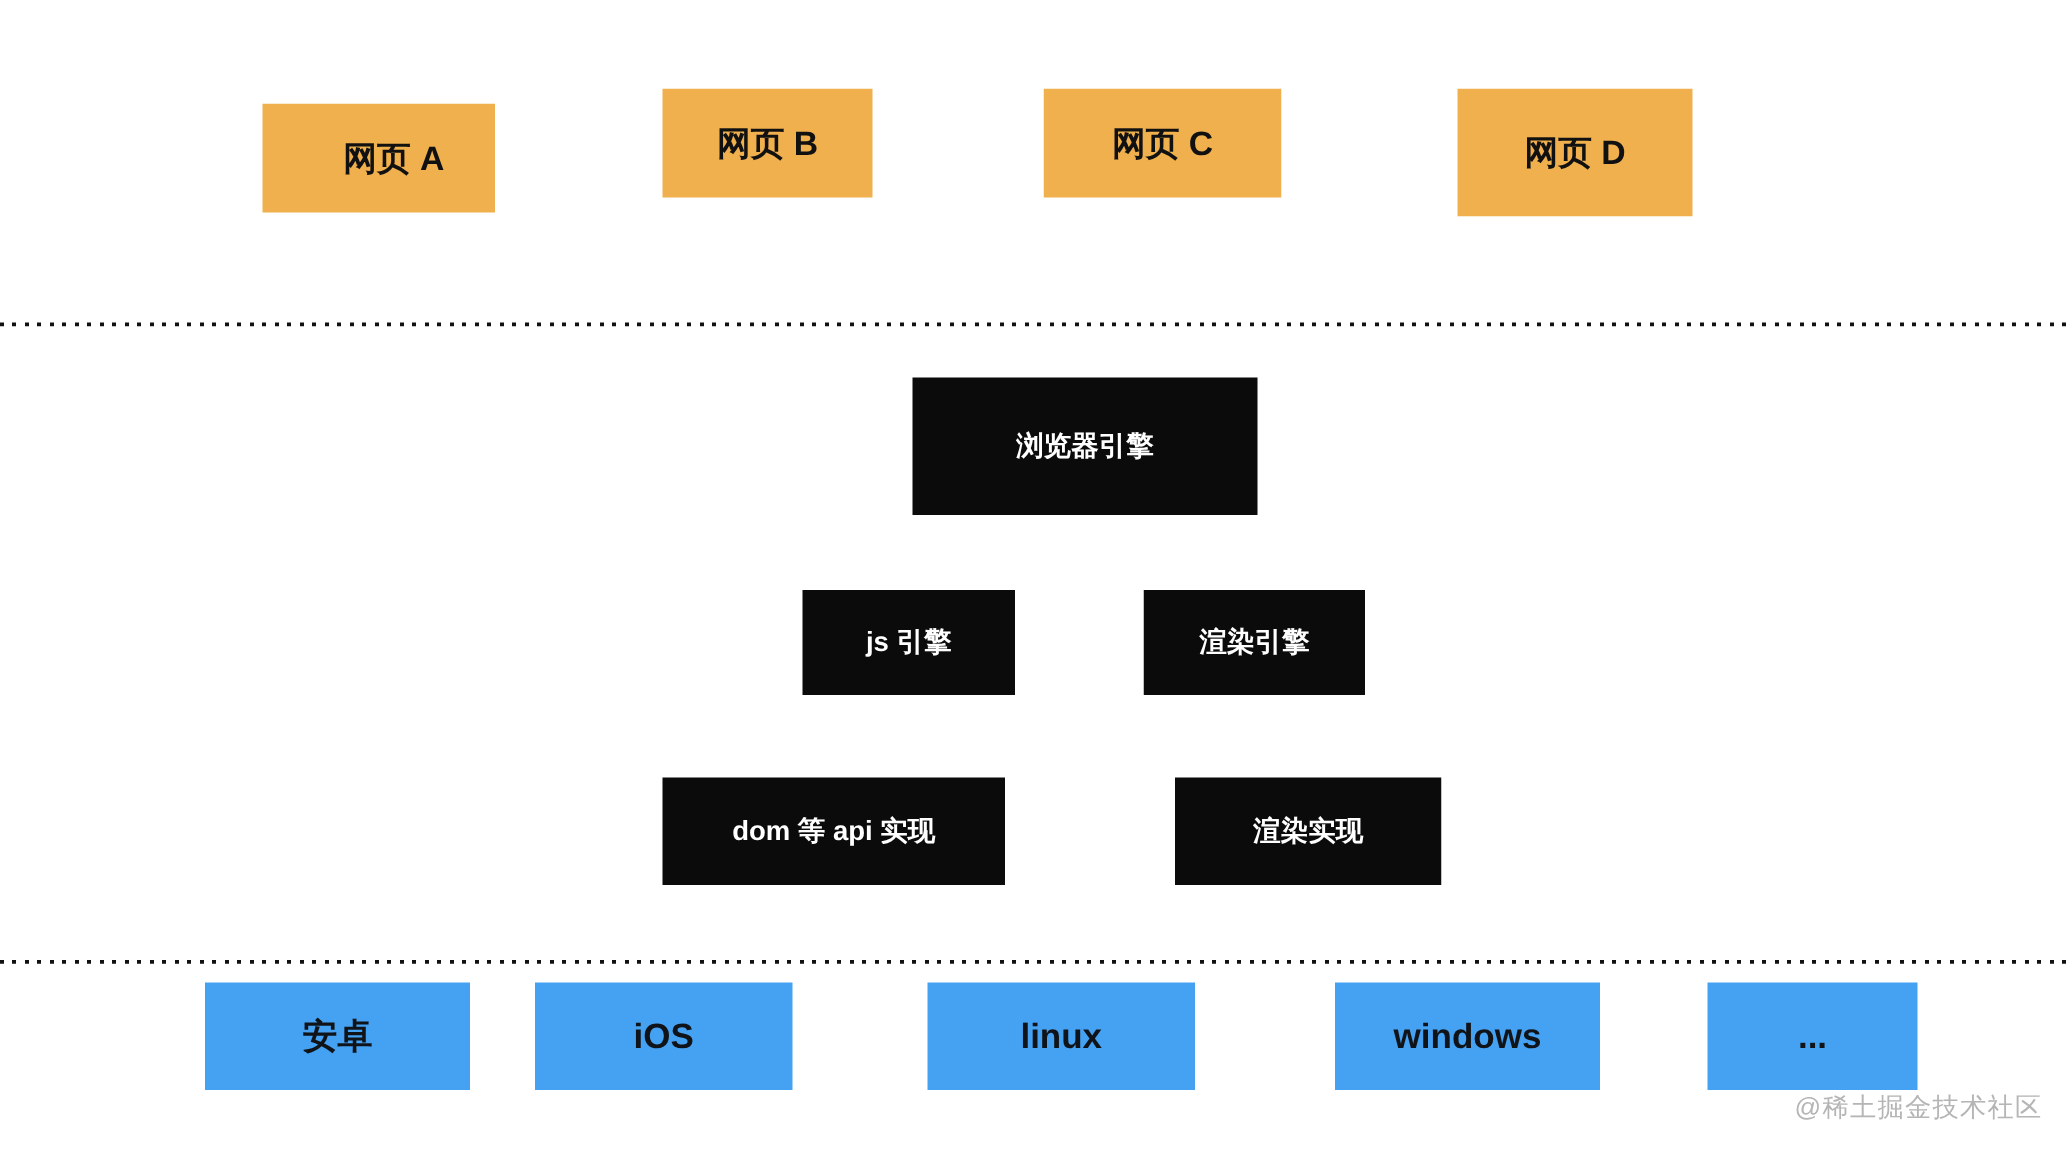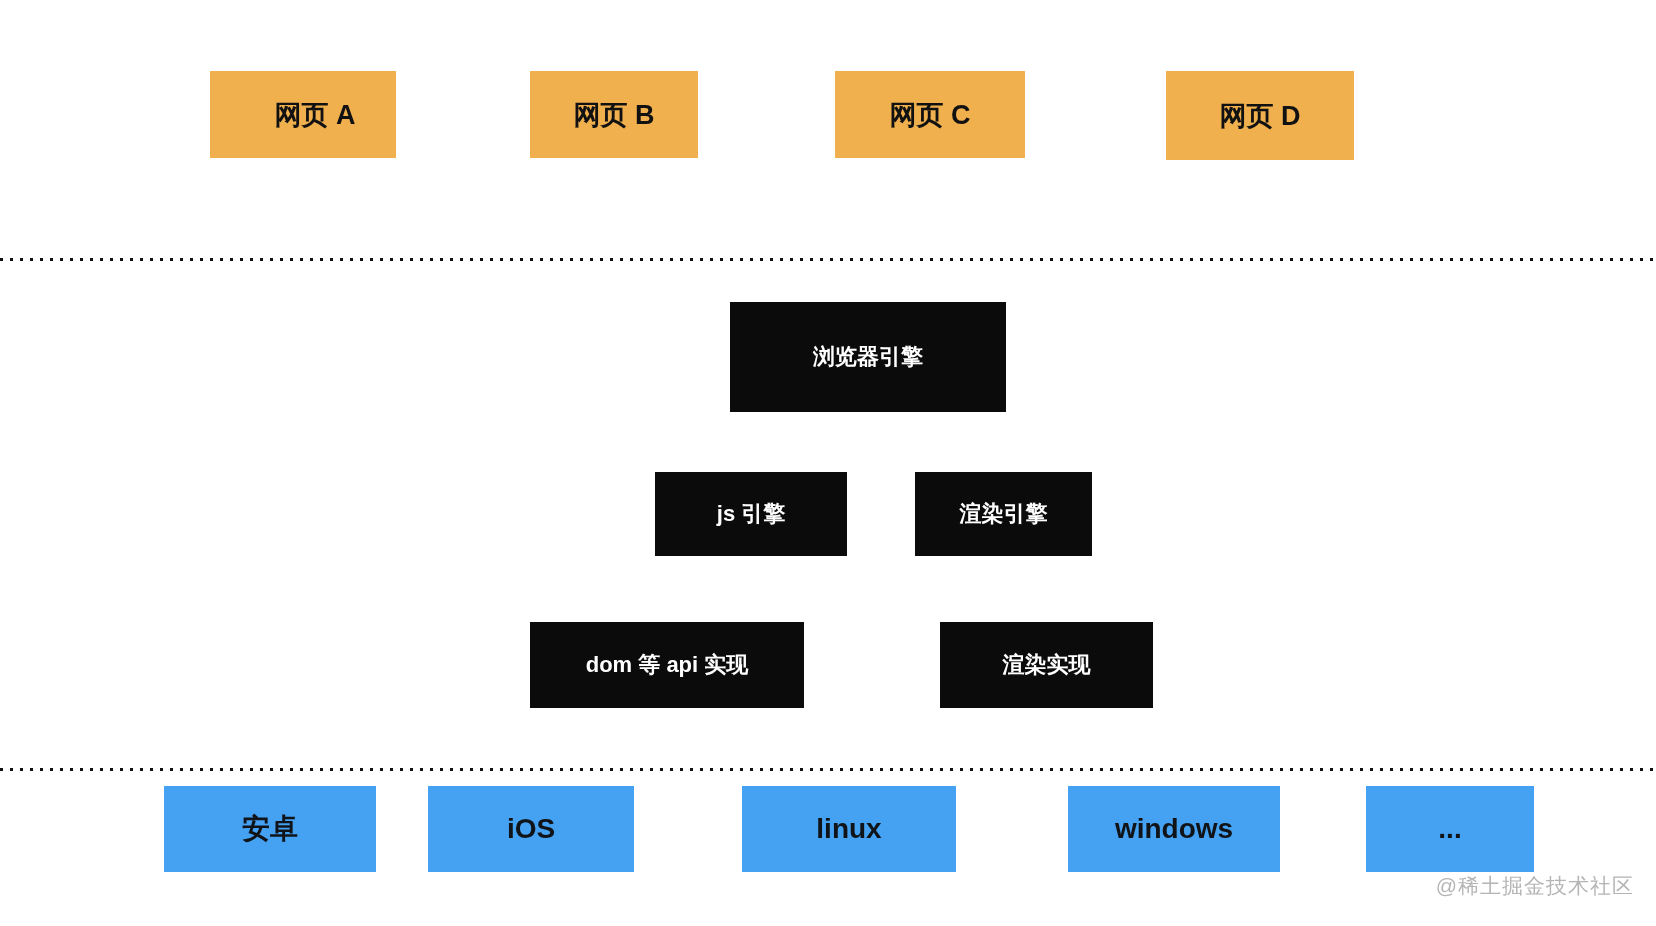--- a/index.html
+++ b/index.html
@@ -32,43 +32,43 @@
     background: var(--black, #0B0B0B);
     color: #ffffff;
     font-size: 22px;
   }
   .box.blue {
     background: var(--blue, #45A1F2);
     color: #101418;
     font-size: 28px;
   }
   
-  .web-a { left: 210px;  top: 71px; width: 186px; height: 87px; padding-left: 24px; }
+  .web-a { left: 210px;  top: 83px; width: 186px; height: 87px; padding-left: 24px; }
   .web-b { left: 530px;  top: 71px; width: 168px; height: 87px; }
   .web-c { left: 835px;  top: 71px; width: 190px; height: 87px; }
-  .web-d { left: 1166px; top: 71px; width: 188px; height: 89px; }
+  .web-d { left: 1166px; top: 71px; width: 188px; height: 102px; }
   
   .dotline {
     position: absolute;
     left: 0;
     width: 1656px;
     height: 3px;
     background-image: repeating-linear-gradient(
       to right,
       var(--dot, #111111) 0px,
       var(--dot, #111111) 3px,
       transparent 3px,
       transparent 10px
     );
   }
   .dotline-1 { top: 258px; }
   .dotline-2 { top: 768px; }
   
   .browser-engine { left: 730px; top: 302px; width: 276px; height: 110px; font-size: 30px; }
-  .js-engine      { left: 642px; top: 472px; width: 192px; height: 84px; margin-left: 13px; }
+  .js-engine      { left: 642px; top: 472px; width: 170px; height: 84px; }
   .render-engine  { left: 915px; top: 472px; width: 177px; height: 84px; }
   .dom-api-impl   { left: 530px; top: 622px; width: 274px; height: 86px; }
   .render-impl    { left: 940px; top: 622px; width: 213px; height: 86px; }
   
   .plat-android { left: 164px;  top: 786px; width: 212px; height: 86px; }
   .plat-ios     { left: 428px;  top: 786px; width: 206px; height: 86px; }
   .plat-linux   { left: 742px;  top: 786px; width: 214px; height: 86px; }
   .plat-windows { left: 1068px; top: 786px; width: 212px; height: 86px; }
   .plat-more    { left: 1366px; top: 786px; width: 168px; height: 86px; }
   

